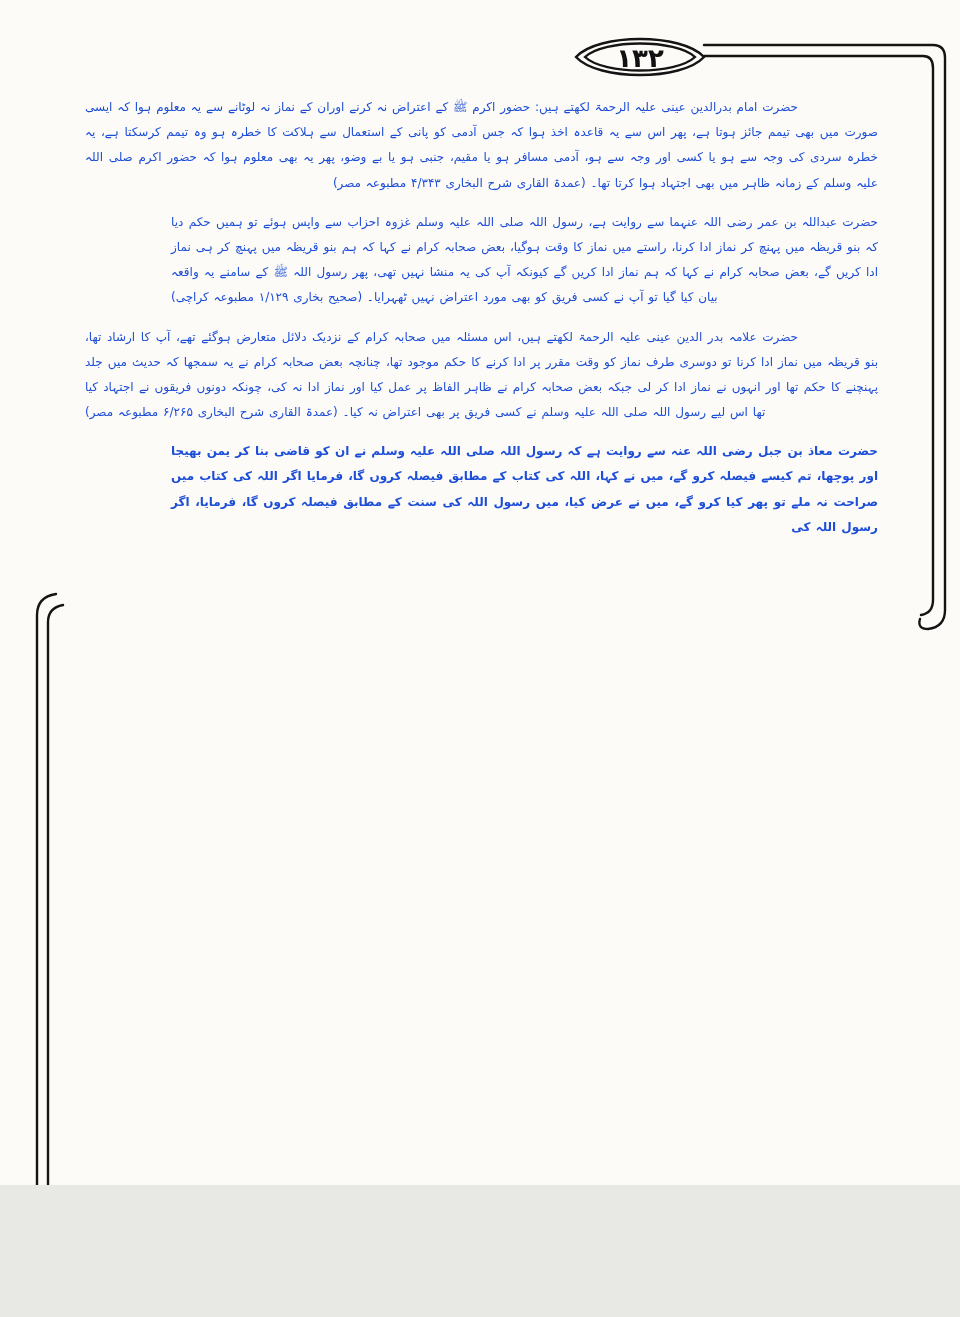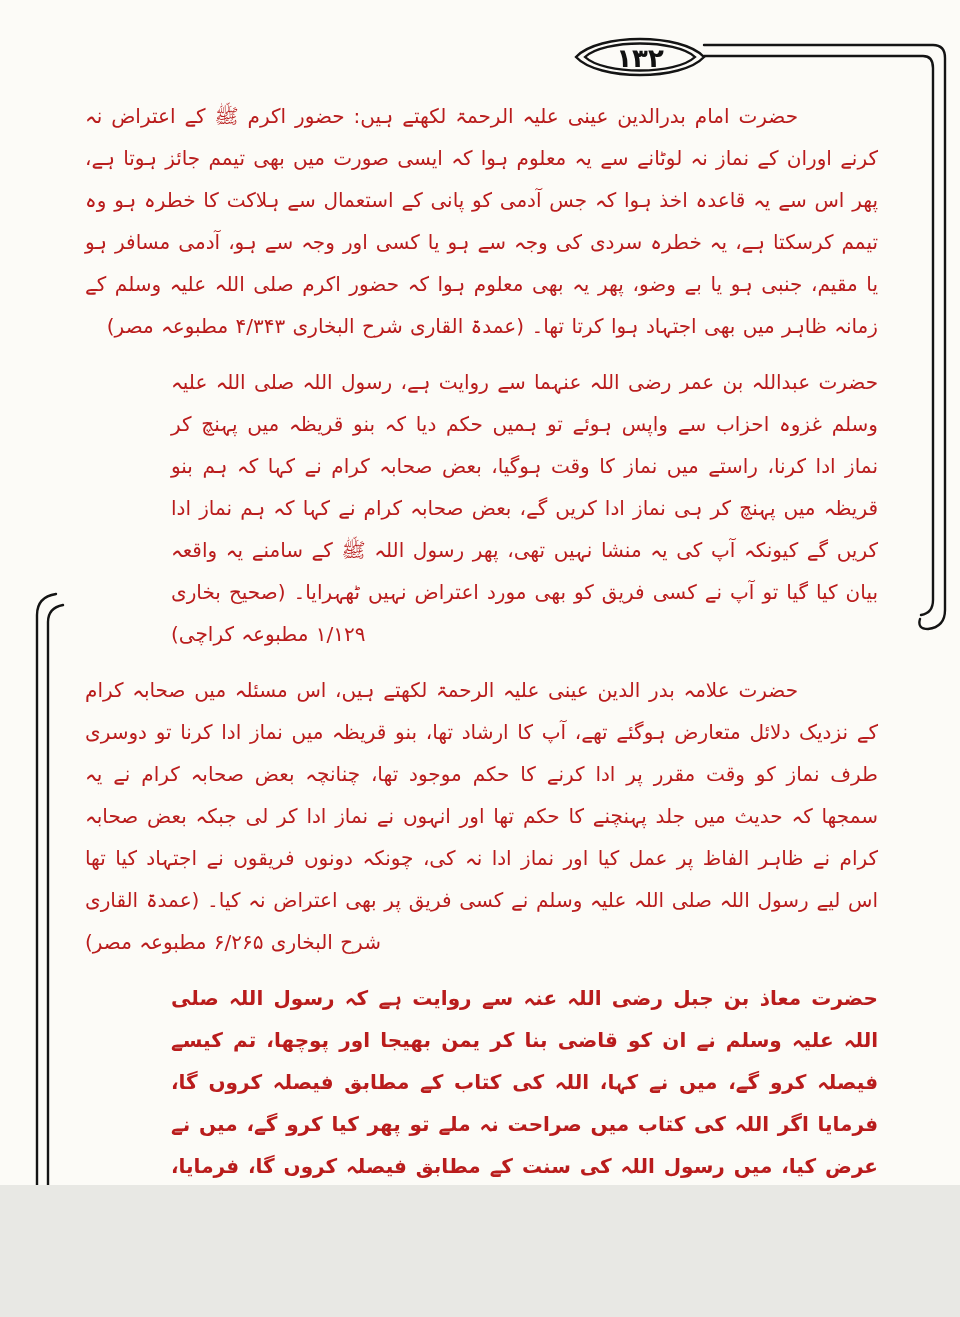--- a/index.html
+++ b/index.html
@@ -38,23 +38,23 @@
   .text-column {
     position: absolute;
     top: 95px;
     left: 85px;
     right: 82px;
   }
   .para {
     direction: rtl;
     unicode-bidi: embed;
     text-align: justify;
-    font-size: 20px;
+    font-size: 12px;
     line-height: 2.1;
-    color: #b91c1c;
+    color: #1d4ed8;
     letter-spacing: 0;
     word-spacing: 1px;
   }
   .para.indent-first {
     text-indent: 80px;
   }
   .para.block-quote {
     margin-left: 86px;
   }
   .para.cite-left {

